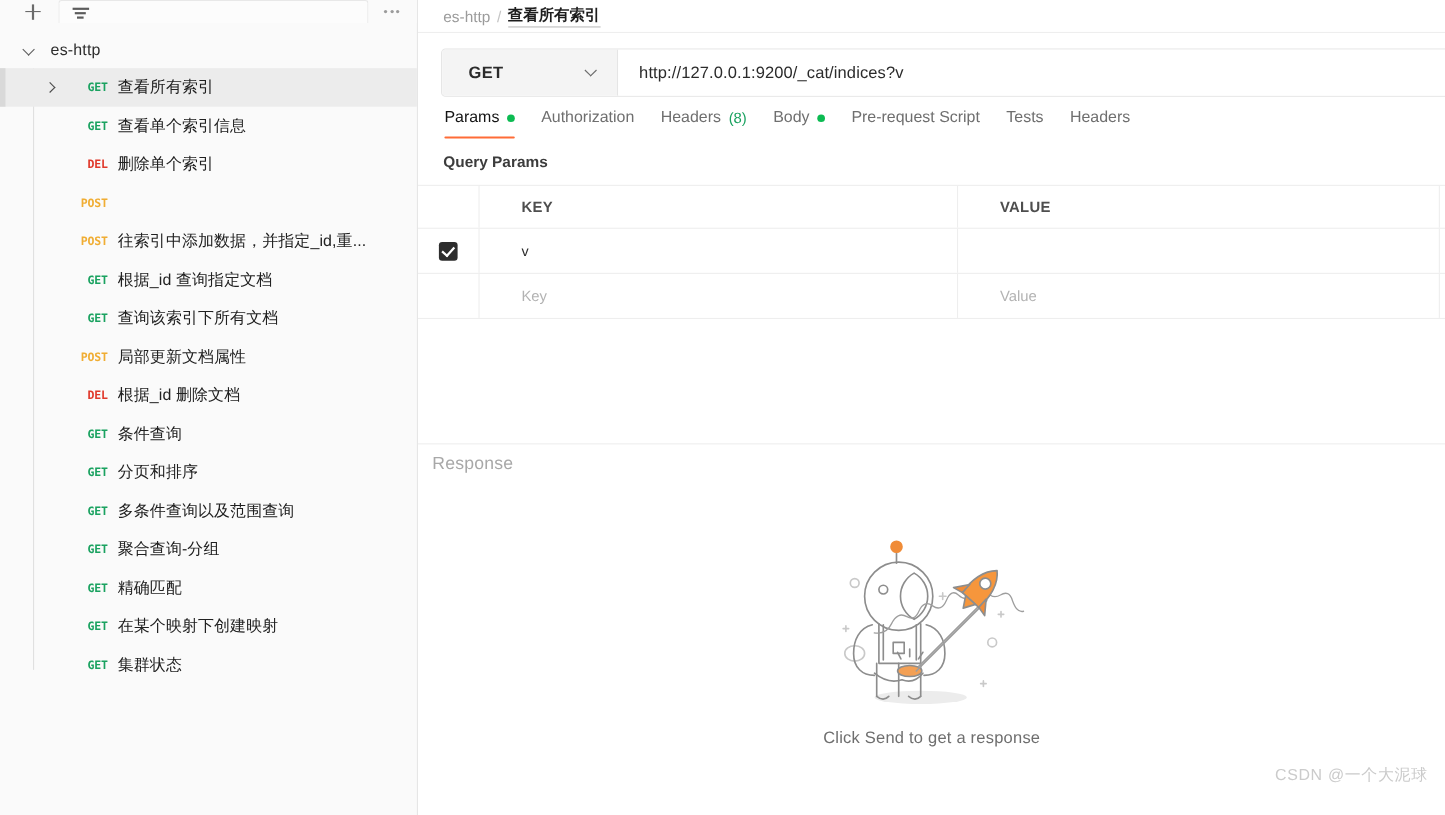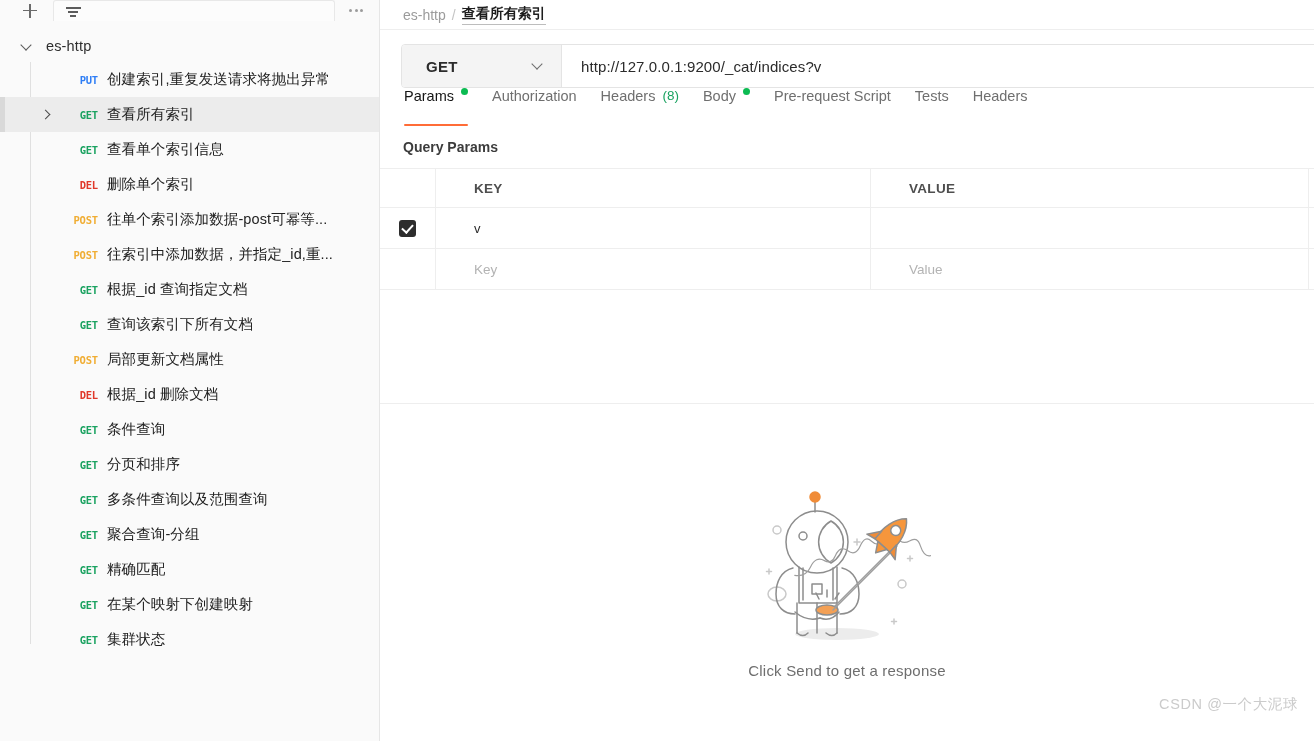--- a/index.html
+++ b/index.html
@@ -246,20 +246,21 @@
   .tab-bar {
     display: flex;
     align-items: flex-end;
     margin-left: 12px;
     height: 38px;
     gap: 0;
   }
   .tab {
     position: relative;
     display: flex;
+    align-items: center;
     gap: 7px;
     height: 38px;
     padding: 0 12px;
     font-size: 14.5px;
     color: #6f6f6f;
     cursor: pointer;
     white-space: nowrap;
   }
   .tab.active { color: #141414; }
   .tab.active::after {
@@ -402,44 +403,38 @@
           <span></span>
       </div>
     </div>
 
     <div class="sb-tree">
       <div class="tree-collection">
         <span class="chev"></span>
         <span class="coll-name">es-http</span>
       </div>
       <div class="tree-children" id="req-list">
-          <div class="req-row">
-            <span class="req-chev"></span>
-            <span class="m-label m-PUT">PUT</span>
-            <span class="r-name">创建索引,重复发送请求将抛出异常</span>
-          </div>
           <div class="req-row active">
             <span class="req-chev"></span>
             <span class="m-label m-GET">GET</span>
             <span class="r-name">查看所有索引</span>
           </div>
           <div class="req-row">
             <span class="req-chev"></span>
             <span class="m-label m-GET">GET</span>
             <span class="r-name">查看单个索引信息</span>
           </div>
           <div class="req-row">
             <span class="req-chev"></span>
             <span class="m-label m-DEL">DEL</span>
             <span class="r-name">删除单个索引</span>
           </div>
           <div class="req-row">
             <span class="req-chev"></span>
             <span class="m-label m-POST">POST</span>
-            <span class="r-name">往单个索引添加数据-post可幂等...</span>
           </div>
           <div class="req-row">
             <span class="req-chev"></span>
             <span class="m-label m-POST">POST</span>
             <span class="r-name">往索引中添加数据，并指定_id,重...</span>
           </div>
           <div class="req-row">
             <span class="req-chev"></span>
             <span class="m-label m-GET">GET</span>
             <span class="r-name">根据_id 查询指定文档</span>
@@ -576,20 +571,21 @@
         <div class="pt-val">
           <span class="cell-ph">Value</span>
         </div>
         <div class="pt-desc">
           <span class="cell-ph">Description</span>
         </div>
       </div>
     </div>
 
     <div class="response-sec">
+      <div class="resp-title">Response</div>
 
       <div class="resp-empty">
         <svg width="200" height="170" viewBox="0 0 200 170">
           <g fill="none" stroke="#8d8d8d" stroke-width="1.5" stroke-linecap="round" stroke-linejoin="round">
 
             <ellipse cx="90" cy="150" rx="42" ry="6" fill="#ececec" stroke="none"></ellipse>
             <ellipse cx="30" cy="110" rx="9" ry="7" fill="none" stroke="#c9c9c9"></ellipse>
 
             <circle cx="30" cy="46" r="4" stroke="#c9c9c9"></circle>
             <circle cx="155" cy="100" r="4" stroke="#c9c9c9"></circle>

